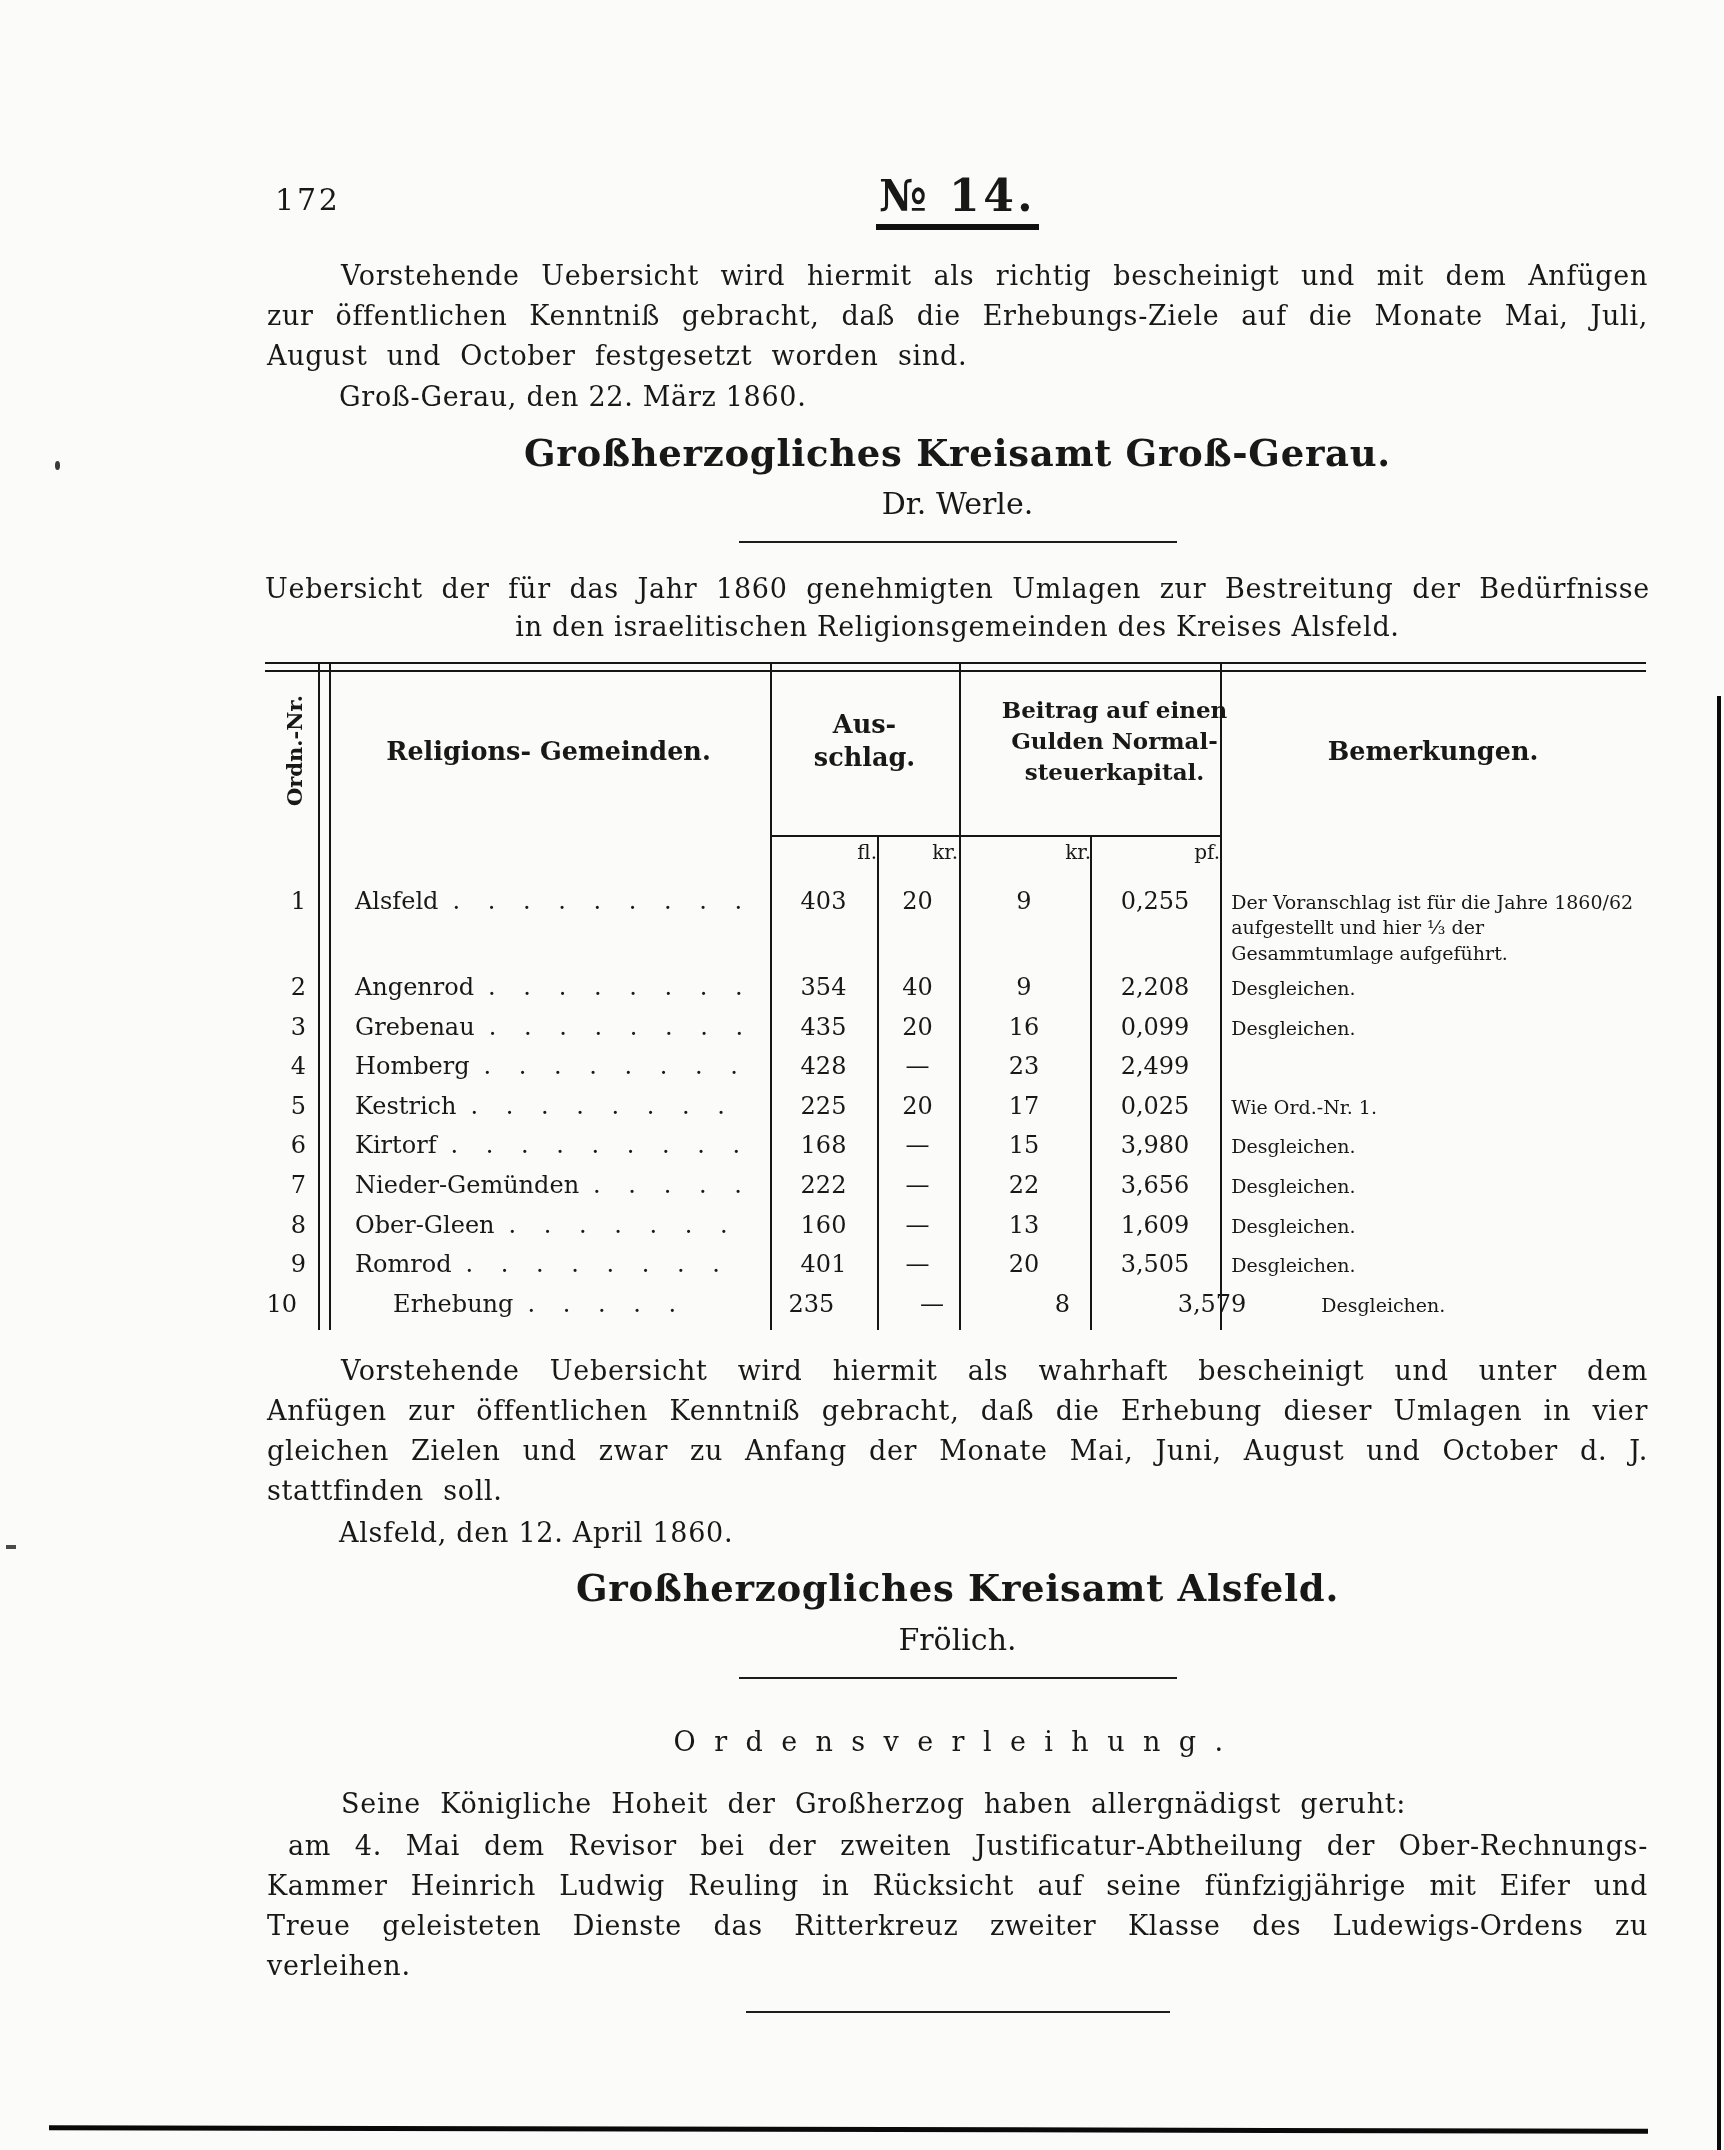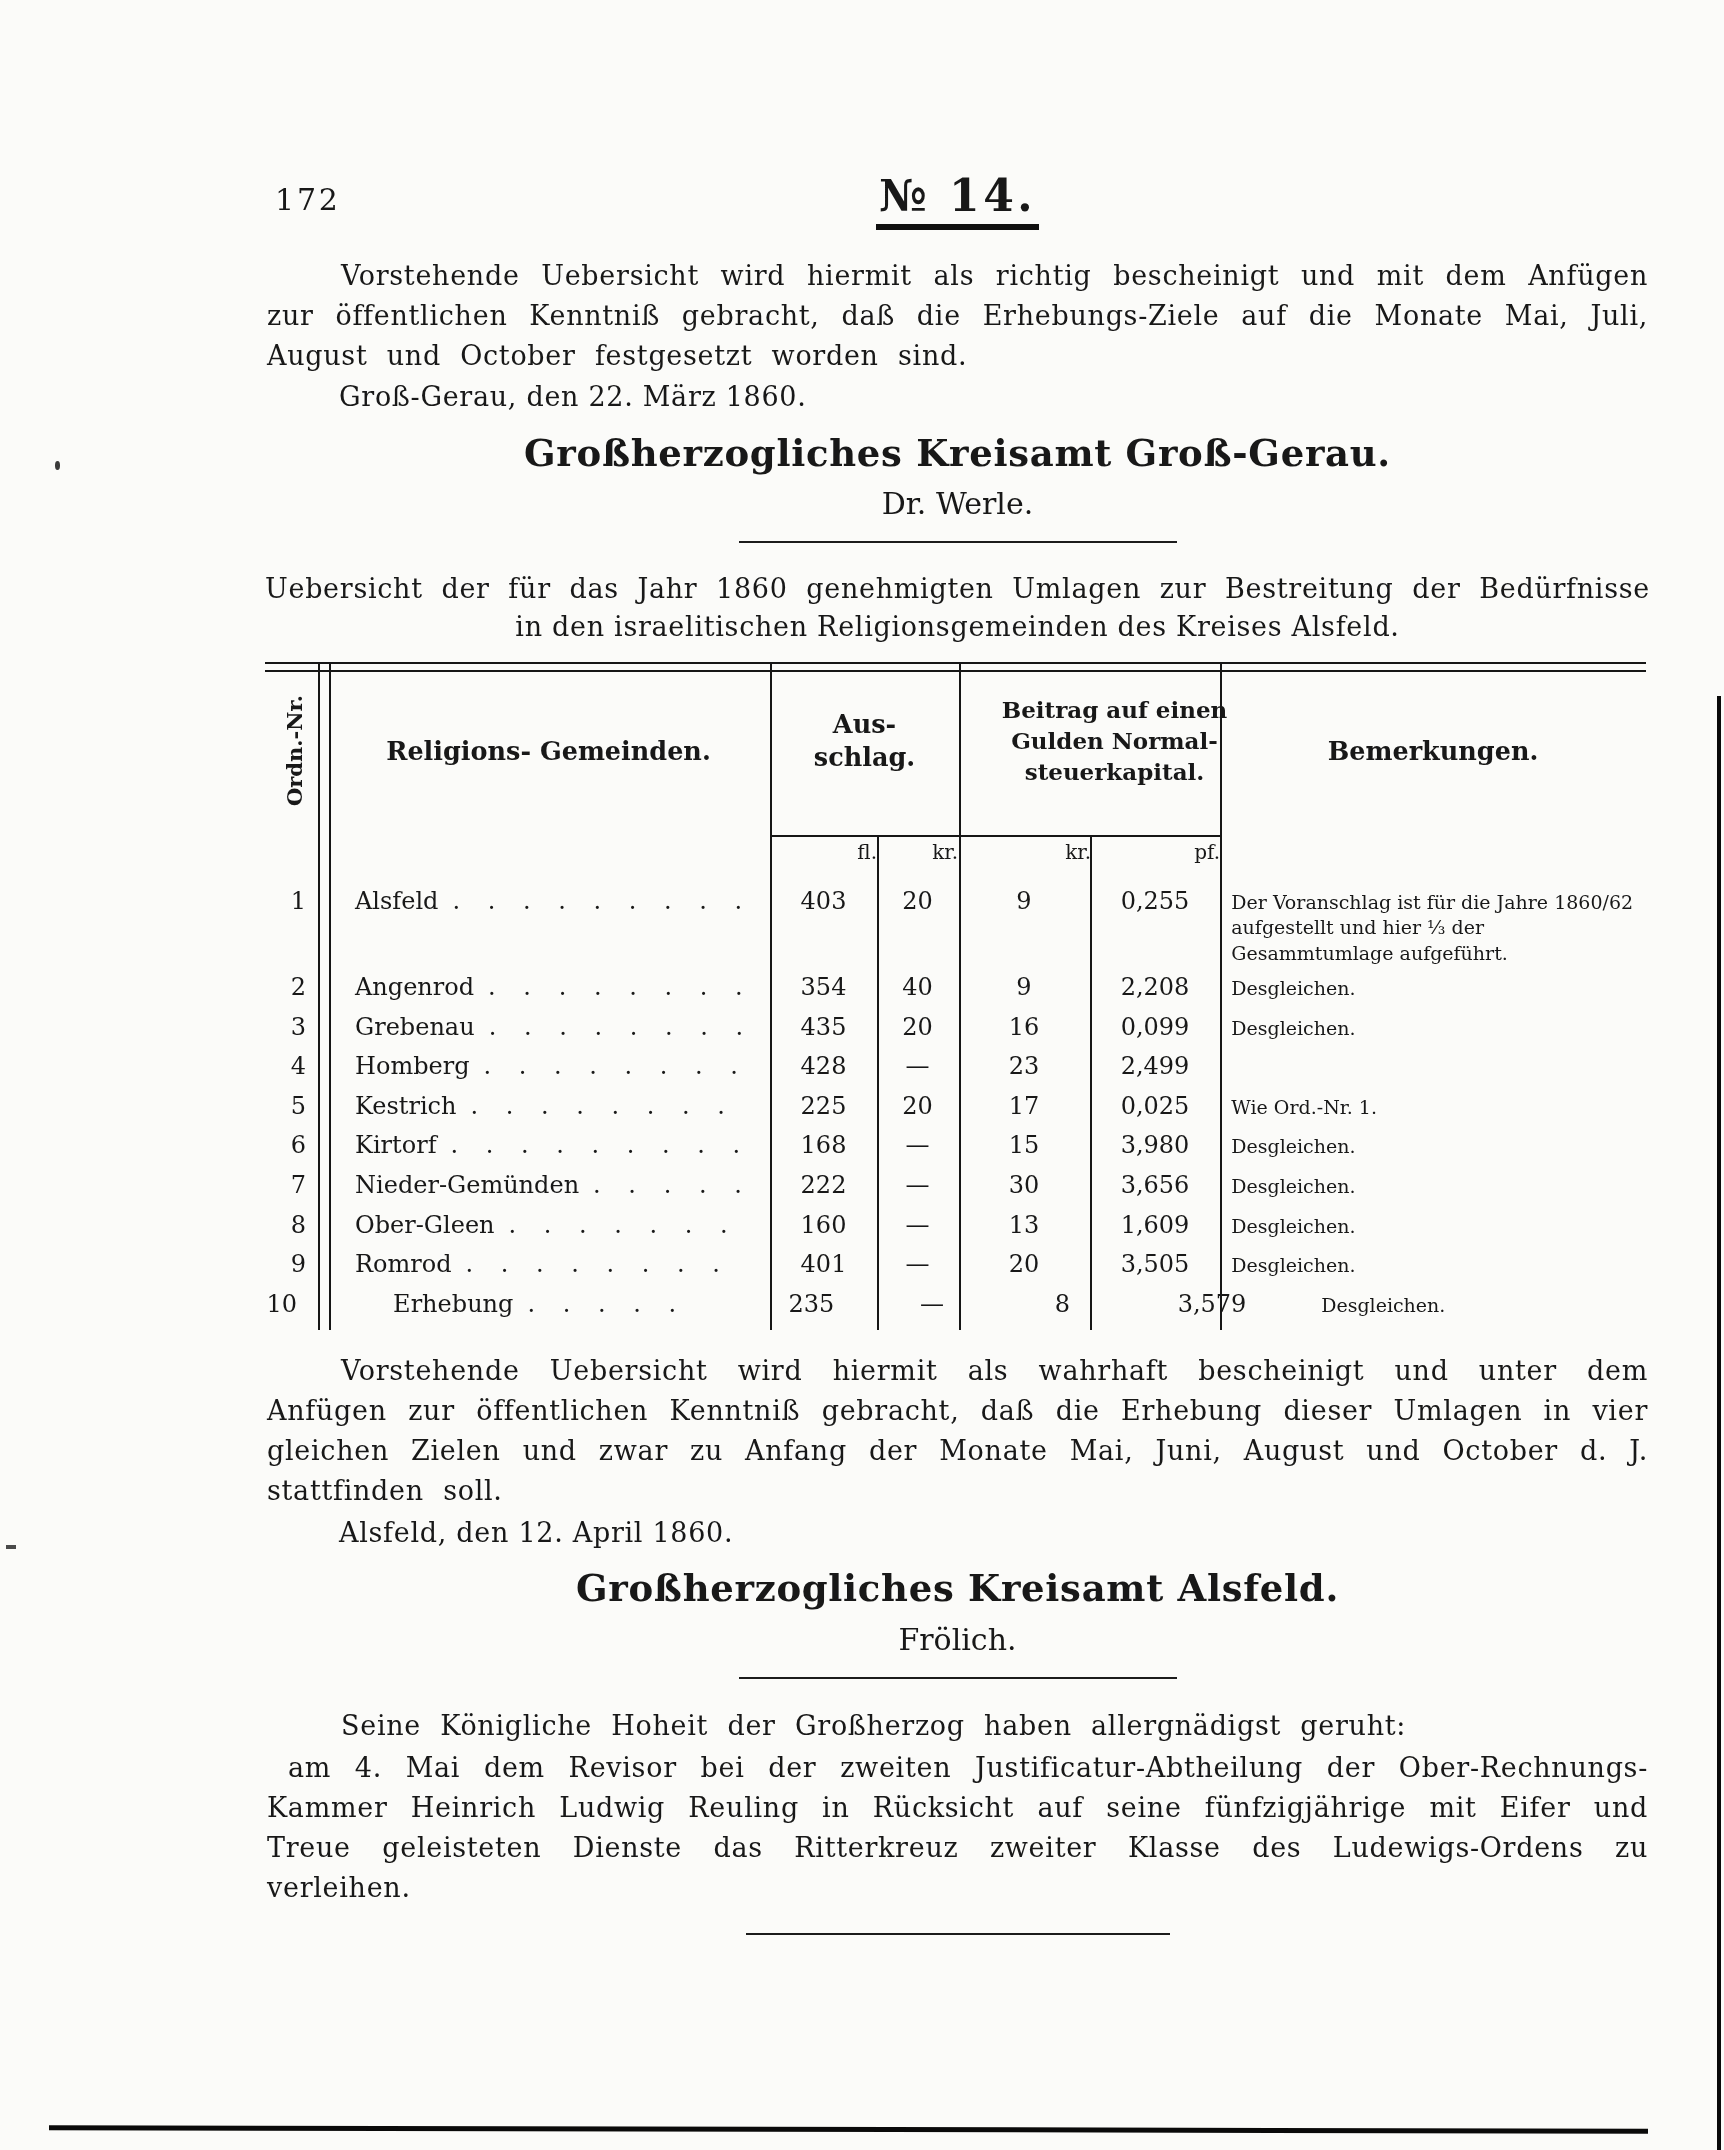--- a/index.html
+++ b/index.html
@@ -195,21 +195,21 @@
         <div class="c bem">Desgleichen.</div>
       </div>
       <div class="row r7">
         <div class="c nr">7</div>
         <div class="c name">
             <span class="nm">Nieder-Gemünden</span>
             <span class="dots"></span>
           </div>
         <div class="c fl">222</div>
         <div class="c kr">—</div>
-        <div class="c bkr">30</div>
+        <div class="c bkr">22</div>
         <div class="c bpf">3,656</div>
         <div class="c bem">Desgleichen.</div>
       </div>
       <div class="row r8">
         <div class="c nr">8</div>
         <div class="c name">
             <span class="nm">Ober-Gleen</span>
             <span class="dots"></span>
           </div>
         <div class="c fl">160</div>
@@ -243,20 +243,21 @@
         <div class="c bem">Desgleichen.</div>
       </div>
     </div>
 
     <p class="para ind mt-p2">Vorstehende Uebersicht wird hiermit als wahrhaft bescheinigt und unter dem Anfügen zur öffentlichen Kenntniß gebracht, daß die Erhebung dieser Umlagen in vier gleichen Zielen und zwar zu Anfang der Monate Mai, Juni, August und October d. J. stattfinden soll.</p>
     <div class="dateline">Alsfeld, den 12. April 1860.</div>
     <div class="authority">Großherzogliches Kreisamt Alsfeld.</div>
     <div class="signature">Frölich.</div>
     <div class="short-rule"></div>
 
+    <div class="orden-h">Ordensverleihung.</div>
     <p class="para ind mt-p3">Seine Königliche Hoheit der Großherzog haben allergnädigst geruht:</p>
     <p class="para ind-sm">am 4. Mai dem Revisor bei der zweiten Justificatur-Abtheilung der Ober-Rechnungs-Kammer Heinrich Ludwig Reuling in Rücksicht auf seine fünfzigjährige mit Eifer und Treue geleisteten Dienste das Ritterkreuz zweiter Klasse des Ludewigs-Ordens zu verleihen.</p>
     <div class="final-rule"></div>
 
   </div>
 
   <div class="artifact a-bottom"></div>
   <div class="artifact a-right"></div>
   <div class="artifact a-speck1"></div>
   <div class="artifact a-speck2"></div>

